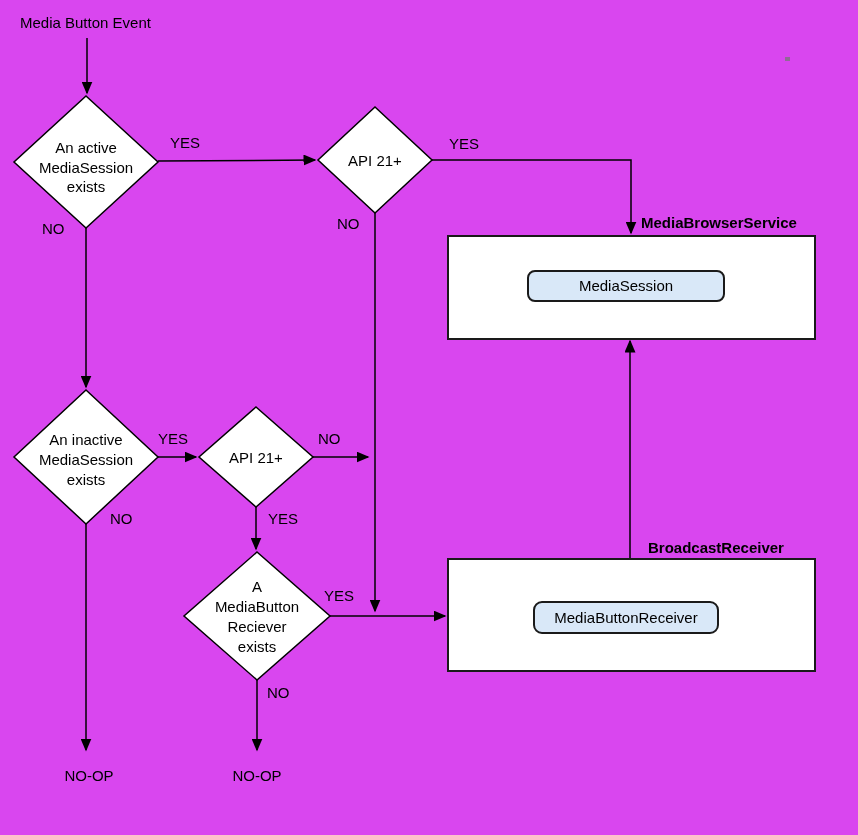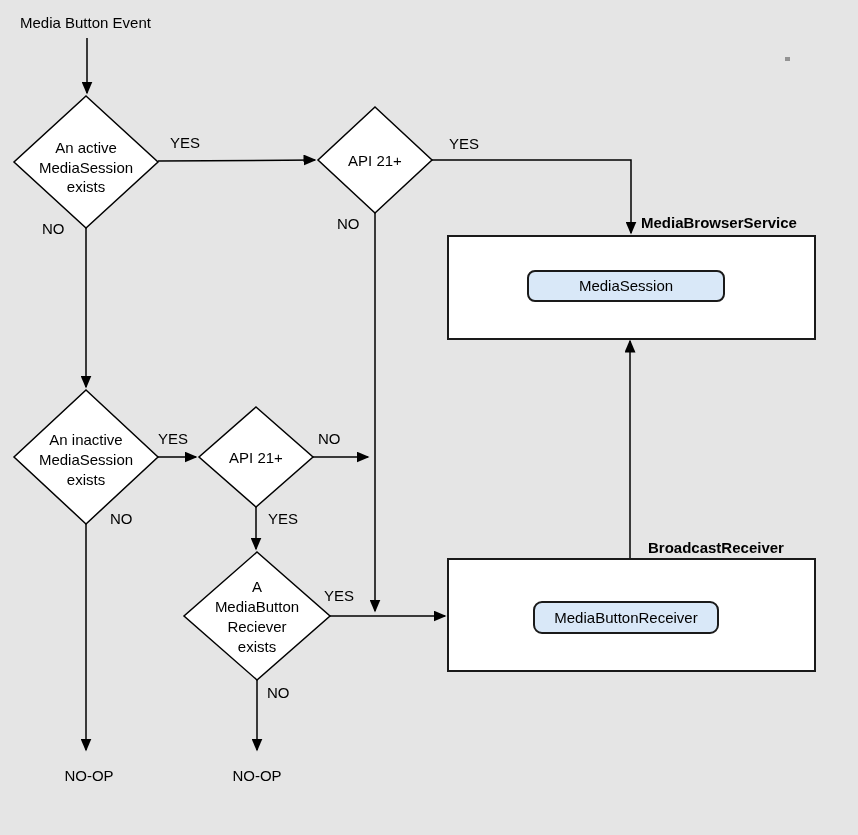--- a/index.html
+++ b/index.html
@@ -4,21 +4,21 @@
 <style>
   html, body {
     margin: 0;
     padding: 0;
     background: #ffffff;
   }
   .stage {
     position: relative;
     width: 858px;
     height: 835px;
-    background: #e5e5e5;
+    background: #d946ef;
     overflow: hidden;
   }
   svg text {
     font-family: "Liberation Sans", sans-serif;
     font-size: 15px;
     fill: #000000;
   }
   svg text.bold {
     font-weight: bold;
   }

